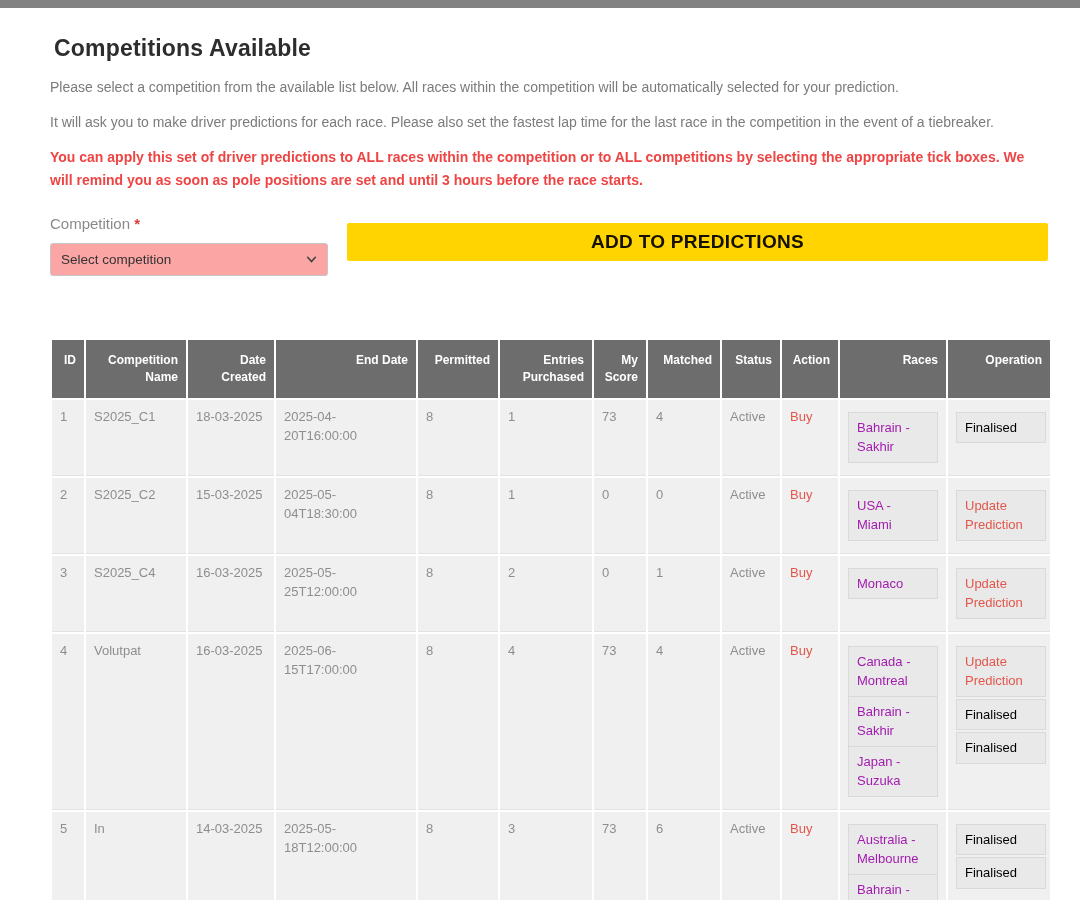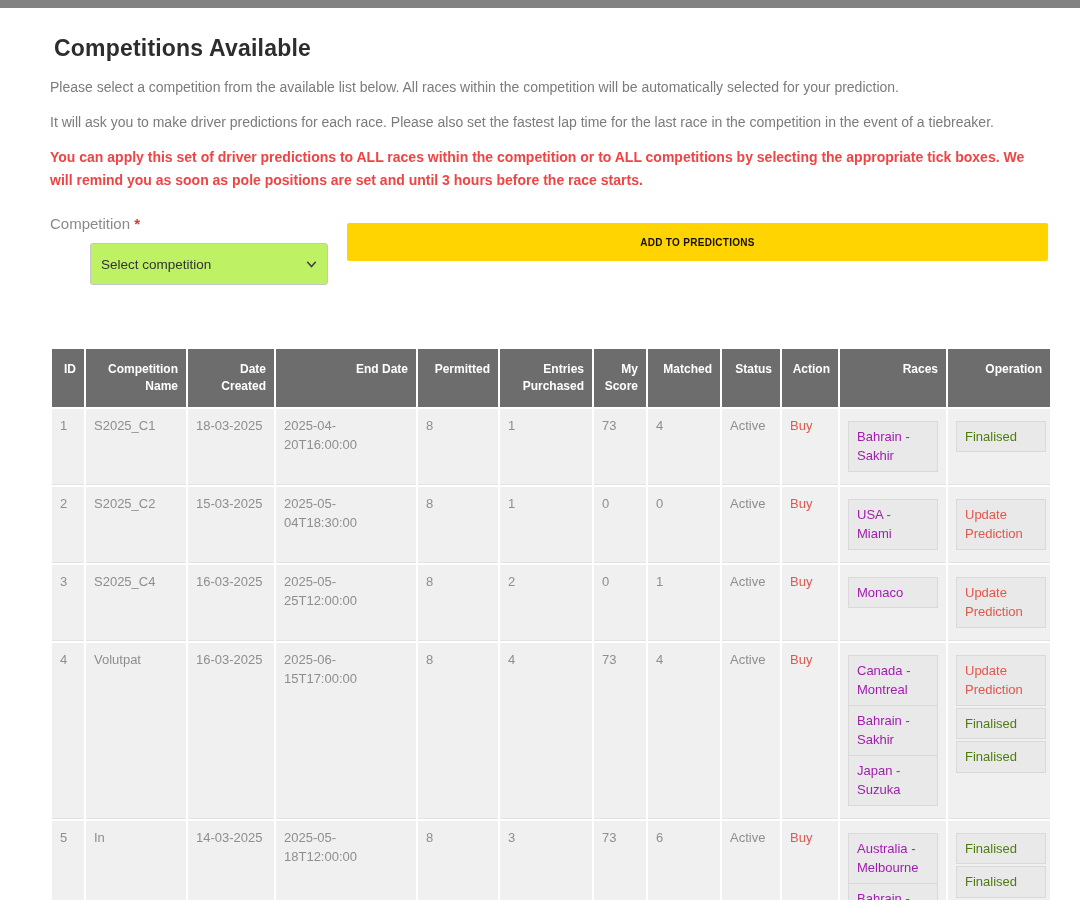--- a/index.html
+++ b/index.html
@@ -18,29 +18,29 @@
   .container{ width:998px; margin-left:50px; }
   .page-title{ font-size:23px; font-weight:bold; color:#2d2d2d; margin:27px 4px 15px; letter-spacing:.2px; }
   .intro{ color:#7b7b7b; font-size:14px; line-height:1.55; margin:0 0 13px; }
   .intro-bold{ color:#ef4444; font-weight:bold; line-height:1.6; margin-bottom:0; }
 
   .form-row{ display:flex; align-items:flex-start; margin-top:24px; }
   .field{ width:278px; flex:0 0 auto; }
   .field-label{ font-size:15px; color:#8a8a8a; margin-bottom:11px; }
   .required{ color:#d43f3a; font-weight:bold; }
   .select-box{
-    height:42px; background:#bef264; border:1px solid #c6c6c6; border-radius:3px;
+    height:33px; background:#fca5a5; border:1px solid #c6c6c6; border-radius:3px;
     display:flex; align-items:center; justify-content:space-between;
-    padding:0 10px; font-size:13.5px; color:#333333; cursor:pointer;margin-left:40px;
+    padding:0 10px; font-size:13.5px; color:#333333; cursor:pointer;
   }
   .chev{ width:11px; height:11px; flex:0 0 auto; }
   .add-btn{
     flex:1; margin-left:19px; margin-top:8px; height:38px;
     background:var(--accent-yellow); border:0; border-radius:2px;
-    font-family:inherit; font-weight:bold; font-size:10px; color:#151000;
+    font-family:inherit; font-weight:bold; font-size:19px; color:#151000;
     letter-spacing:.3px; cursor:pointer;
   }
 
   .table-wrap{ margin-top:62px; padding-bottom:28px; }
   table{ width:100%; border-collapse:separate; border-spacing:2px; table-layout:fixed; }
   th{
     background:var(--header-gray); color:#ffffff; font-size:12px; font-weight:bold;
     text-align:right; padding:12px 8px; vertical-align:top; line-height:1.4;
   }
   td{
@@ -57,21 +57,21 @@
   col.c-action{width:56px} col.c-races{width:106px} col.c-operation{width:102px}
 
   .buy-link{ color:var(--action-red); cursor:pointer; }
   .race-chip{
     width:90px; background:#e9e9e9; border:1px solid #d9d9d9; color:#a21caf;
     padding:5px 8px; line-height:1.5; font-size:13px;
   }
   .race-chip + .race-chip{ margin-top:-1px; }
   .op-button{
     display:block; width:90px; background:#e9e9e9; border:1px solid #d9d9d9;
-    color:#4d7c0f; padding:5px 8px; line-height:1.5; font-size:13px;
+    color:#000000; padding:5px 8px; line-height:1.5; font-size:13px;
     font-family:inherit; text-align:left;
   }
   .op-button + .op-button{ margin-top:2px; }
   .op-update{ color:var(--action-red); cursor:pointer; }
 </style>
 </head>
 <body>
 
 <div class="top-bar"></div>
 

